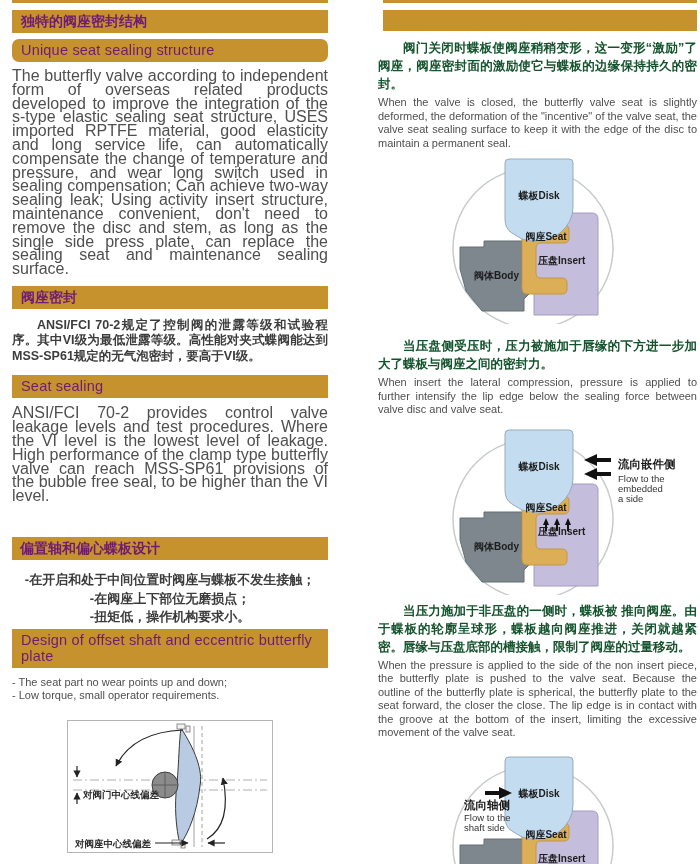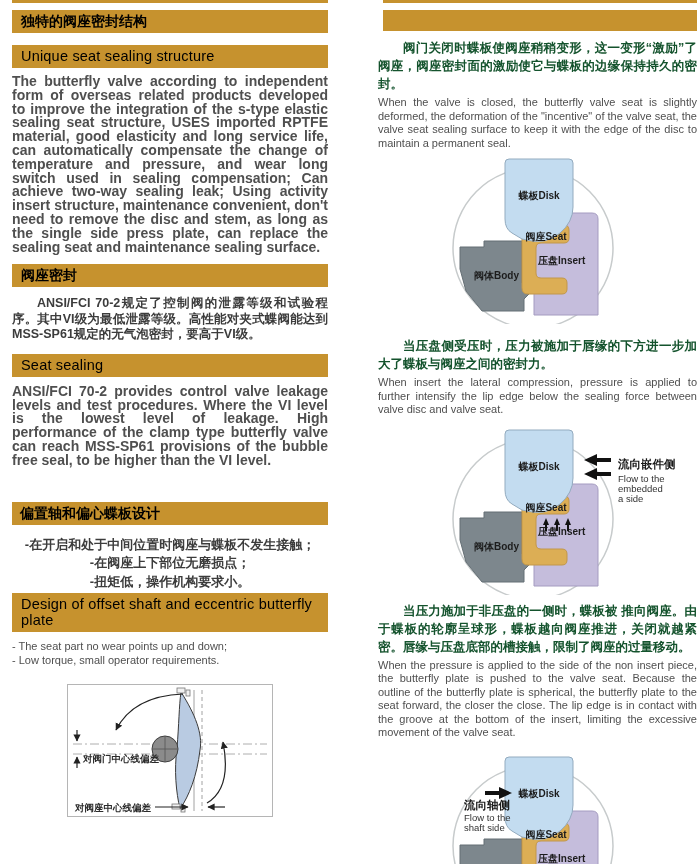--- a/index.html
+++ b/index.html
@@ -3,39 +3,39 @@
 <meta charset="utf-8">
 <style>
   * { margin:0; padding:0; box-sizing:border-box; }
   body { width:700px; height:864px; position:relative; background:#ffffff;
          font-family:"Liberation Sans", sans-serif; overflow:hidden; }
   .col { position:absolute; top:0; }
   .col-left  { left:12px;  width:316px; }
   .col-right { left:378px; width:319px; }
   .strip { height:3px; background:#c6922e; }
   .col-right .strip { margin-left:5px; }
-  .bar { background:#c6922e; color:#000000; padding:3px 8px 4px 9px;
+  .bar { background:#c6922e; color:#701a75; padding:3px 8px 4px 9px;
          font-size:14px; font-weight:700; line-height:16px; }
   .bar.en { font-weight:500; font-size:14.5px; letter-spacing:0.2px; }
   .bar.empty { height:21px; margin-left:5px; }
   .zh-p  { font-size:12.5px; font-weight:700; color:#3c3c3c; line-height:15.5px;
            text-align:justify; text-indent:2em; }
-  .en-p  { font-size:14px; font-weight:700; color:#4f4f4f; line-height:13.8px;
+  .en-p  { font-size:16px; font-weight:400; color:#4f4f4f; line-height:13.8px;
            text-align:justify; }
   .zh-p2 { font-size:12.5px; font-weight:700; color:#14532d; line-height:18px;
            text-align:justify; text-indent:2em; }
   .en-p2 { font-size:11px; font-weight:500; color:#4f4f4f; line-height:13.5px;
            text-align:justify; }
   .zh-li { font-size:13px; font-weight:700; color:#3c3c3c; line-height:18.5px;
            list-style:none; }
   .en-li { font-size:11px; font-weight:500; color:#4f4f4f; line-height:13.5px;
            list-style:none; }
   
   .h1 { margin-top:7px; }  .p1 { margin-top:8px; }
-  .h2 { margin-top:12px; }  .p2 { margin-top:7px; }
+  .h2 { margin-top:6px;border-radius:7px; }  .p2 { margin-top:7px; }
   .h3 { margin-top:10px; } .p3 { margin-top:9px; }
   .h4 { margin-top:11px; } .p4 { margin-top:8px; }
   .h5 { margin-top:34px;padding-left:8px; } .p5 { margin-top:11px;text-align:center; }
   .h6 { margin-top:2px; }  .p6 { margin-top:8px; }
   .ldia { margin-top:17px; margin-left:55px; display:block; }
   .rbar { margin-top:7px; }
   .rb1zh { margin-top:8px; } .rb1en { margin-top:3px; }
   .d1 { margin-top:4px; }
   .rb2zh { margin-top:13px; } .rb2en { margin-top:3px; }
   .d2 { margin-top:8px; }

